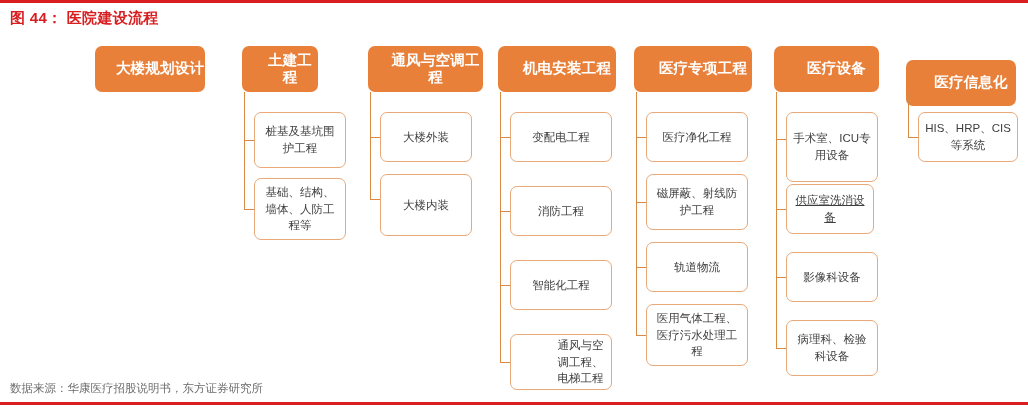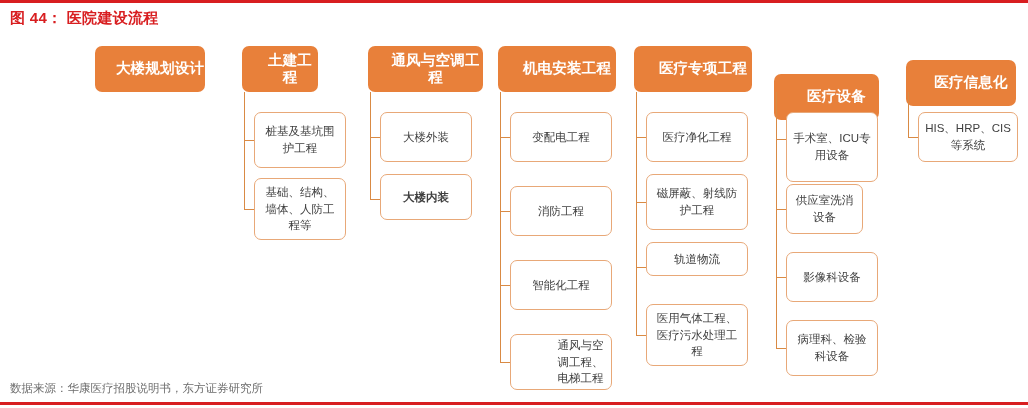--- a/index.html
+++ b/index.html
@@ -118,53 +118,53 @@
       <div class="node-header" style="width: 76px; height: 46px;">土建工程</div>
       <div class="node-child" style="left: 12px; top: 66px; width: 92px; height: 56px;">桩基及基坑围护工程</div>
       <div class="node-child" style="left: 12px; top: 132px; width: 92px; height: 62px;">基础、结构、墙体、人防工程等</div>
       <div class="conn-v" style="left: 2px; top: 46px; height: 117px;"></div>
       <div class="conn-h" style="left: 2px; top: 94px; width: 10px;"></div>
       <div class="conn-h" style="left: 2px; top: 163px; width: 10px;"></div>
     </div>
     <div class="column" style="left: 368px; width: 115px;">
       <div class="node-header" style="width: 115px; height: 46px;">通风与空调工程</div>
       <div class="node-child" style="left: 12px; top: 66px; width: 92px; height: 50px;">大楼外装</div>
-      <div class="node-child" style="left: 12px; top: 128px; width: 92px; height: 46px; font-weight: bold;">大楼内装</div>
+      <div class="node-child" style="left: 12px; top: 128px; width: 92px; height: 62px;">大楼内装</div>
       <div class="conn-v" style="left: 2px; top: 46px; height: 107px;"></div>
       <div class="conn-h" style="left: 2px; top: 91px; width: 10px;"></div>
       <div class="conn-h" style="left: 2px; top: 153px; width: 10px;"></div>
     </div>
     <div class="column" style="left: 498px; width: 118px;">
       <div class="node-header" style="width: 118px; height: 46px;">机电安装工程</div>
       <div class="node-child" style="left: 12px; top: 66px; width: 102px; height: 50px;">变配电工程</div>
       <div class="node-child" style="left: 12px; top: 140px; width: 102px; height: 50px;">消防工程</div>
       <div class="node-child" style="left: 12px; top: 214px; width: 102px; height: 50px;">智能化工程</div>
       <div class="node-child" style="left: 12px; top: 288px; width: 102px; height: 56px; padding-left: 44px;">通风与空调工程、电梯工程</div>
       <div class="conn-v" style="left: 2px; top: 46px; height: 270px;"></div>
       <div class="conn-h" style="left: 2px; top: 91px; width: 10px;"></div>
       <div class="conn-h" style="left: 2px; top: 165px; width: 10px;"></div>
       <div class="conn-h" style="left: 2px; top: 239px; width: 10px;"></div>
       <div class="conn-h" style="left: 2px; top: 316px; width: 10px;"></div>
     </div>
     <div class="column" style="left: 634px; width: 118px;">
       <div class="node-header" style="width: 118px; height: 46px;">医疗专项工程</div>
       <div class="node-child" style="left: 12px; top: 66px; width: 102px; height: 50px;">医疗净化工程</div>
       <div class="node-child" style="left: 12px; top: 128px; width: 102px; height: 56px;">磁屏蔽、射线防护工程</div>
-      <div class="node-child" style="left: 12px; top: 196px; width: 102px; height: 34px;">轨道物流</div>
+      <div class="node-child" style="left: 12px; top: 196px; width: 102px; height: 50px;">轨道物流</div>
       <div class="node-child" style="left: 12px; top: 258px; width: 102px; height: 62px;">医用气体工程、医疗污水处理工程</div>
       <div class="conn-v" style="left: 2px; top: 46px; height: 243px;"></div>
       <div class="conn-h" style="left: 2px; top: 91px; width: 10px;"></div>
       <div class="conn-h" style="left: 2px; top: 156px; width: 10px;"></div>
       <div class="conn-h" style="left: 2px; top: 221px; width: 10px;"></div>
       <div class="conn-h" style="left: 2px; top: 289px; width: 10px;"></div>
     </div>
     <div class="column" style="left: 774px; width: 105px;">
-      <div class="node-header" style="width: 105px; height: 46px; margin-top: 28px;">医疗设备</div>
+      <div class="node-header" style="width: 105px; height: 46px;">医疗设备</div>
       <div class="node-child" style="left: 12px; top: 66px; width: 92px; height: 70px;">手术室、ICU专用设备</div>
-      <div class="node-child" style="left: 12px; top: 138px; width: 77px; height: 50px;">供应室洗消设备</div>
+      <div class="node-child" style="left: 12px; top: 138px; width: 88px; height: 50px; text-decoration: underline;">供应室洗消设备</div>
       <div class="node-child" style="left: 12px; top: 206px; width: 92px; height: 50px;">影像科设备</div>
       <div class="node-child" style="left: 12px; top: 274px; width: 92px; height: 56px;">病理科、检验科设备</div>
       <div class="conn-v" style="left: 2px; top: 46px; height: 256px;"></div>
       <div class="conn-h" style="left: 2px; top: 93px; width: 10px;"></div>
       <div class="conn-h" style="left: 2px; top: 163px; width: 10px;"></div>
       <div class="conn-h" style="left: 2px; top: 231px; width: 10px;"></div>
       <div class="conn-h" style="left: 2px; top: 302px; width: 10px;"></div>
     </div>
     <div class="column" style="left: 906px; width: 110px;">
       <div class="node-header" style="width: 110px; height: 46px; margin-top: 14px;">医疗信息化</div>

